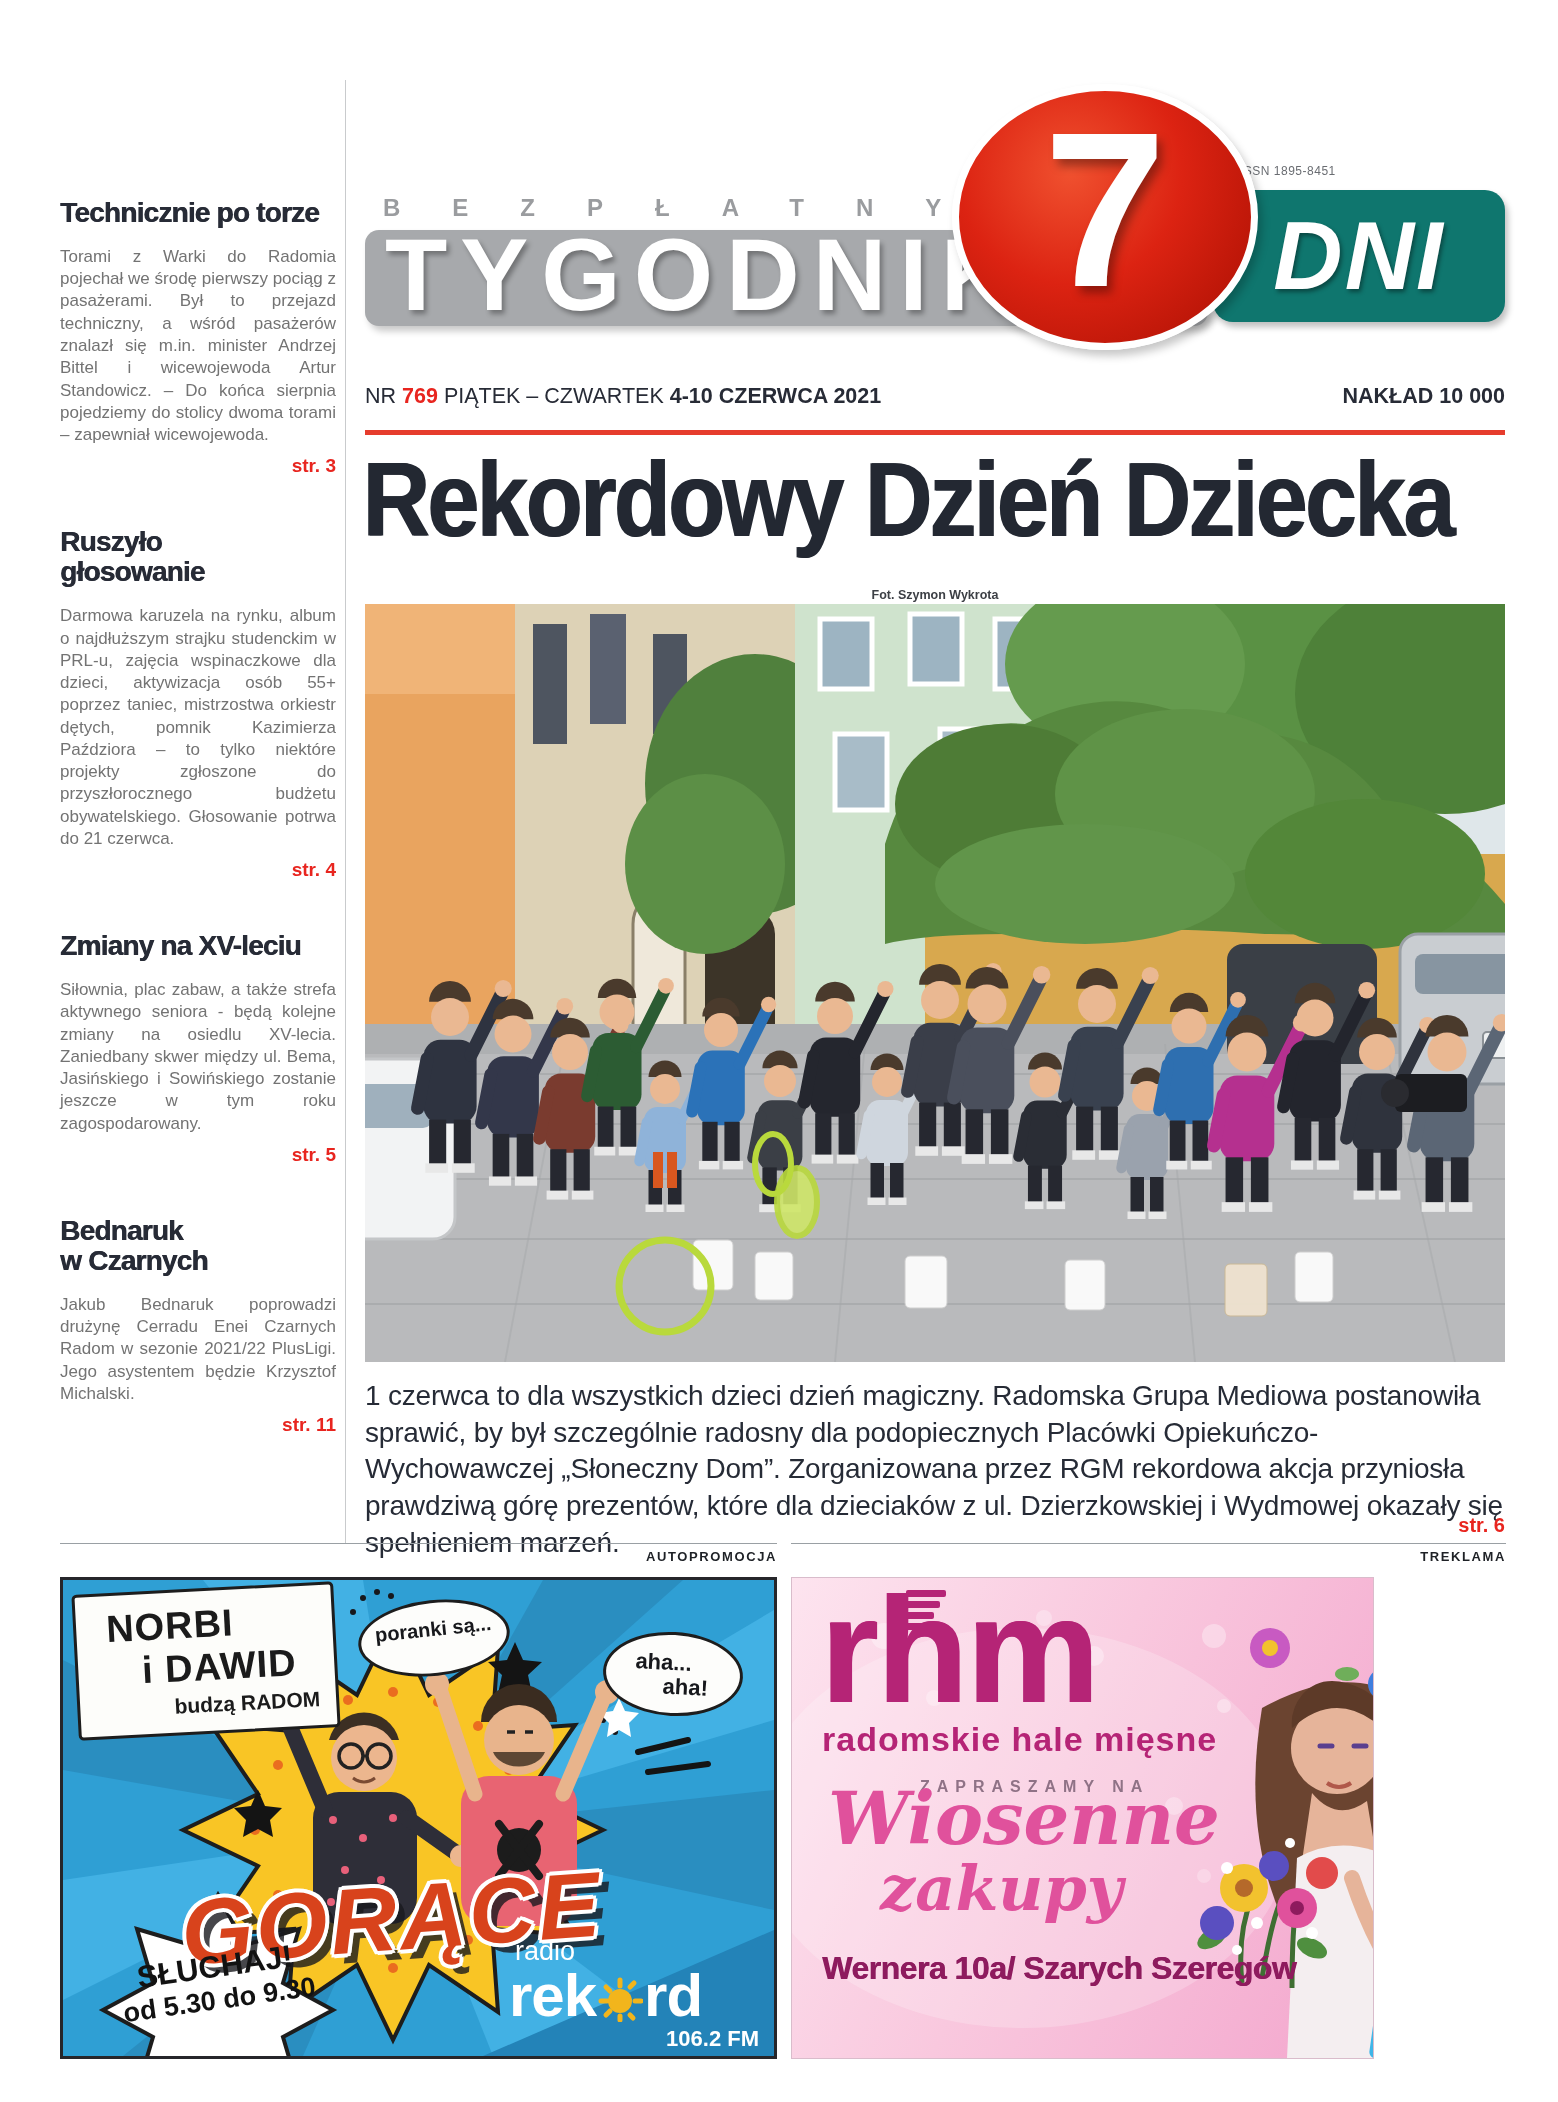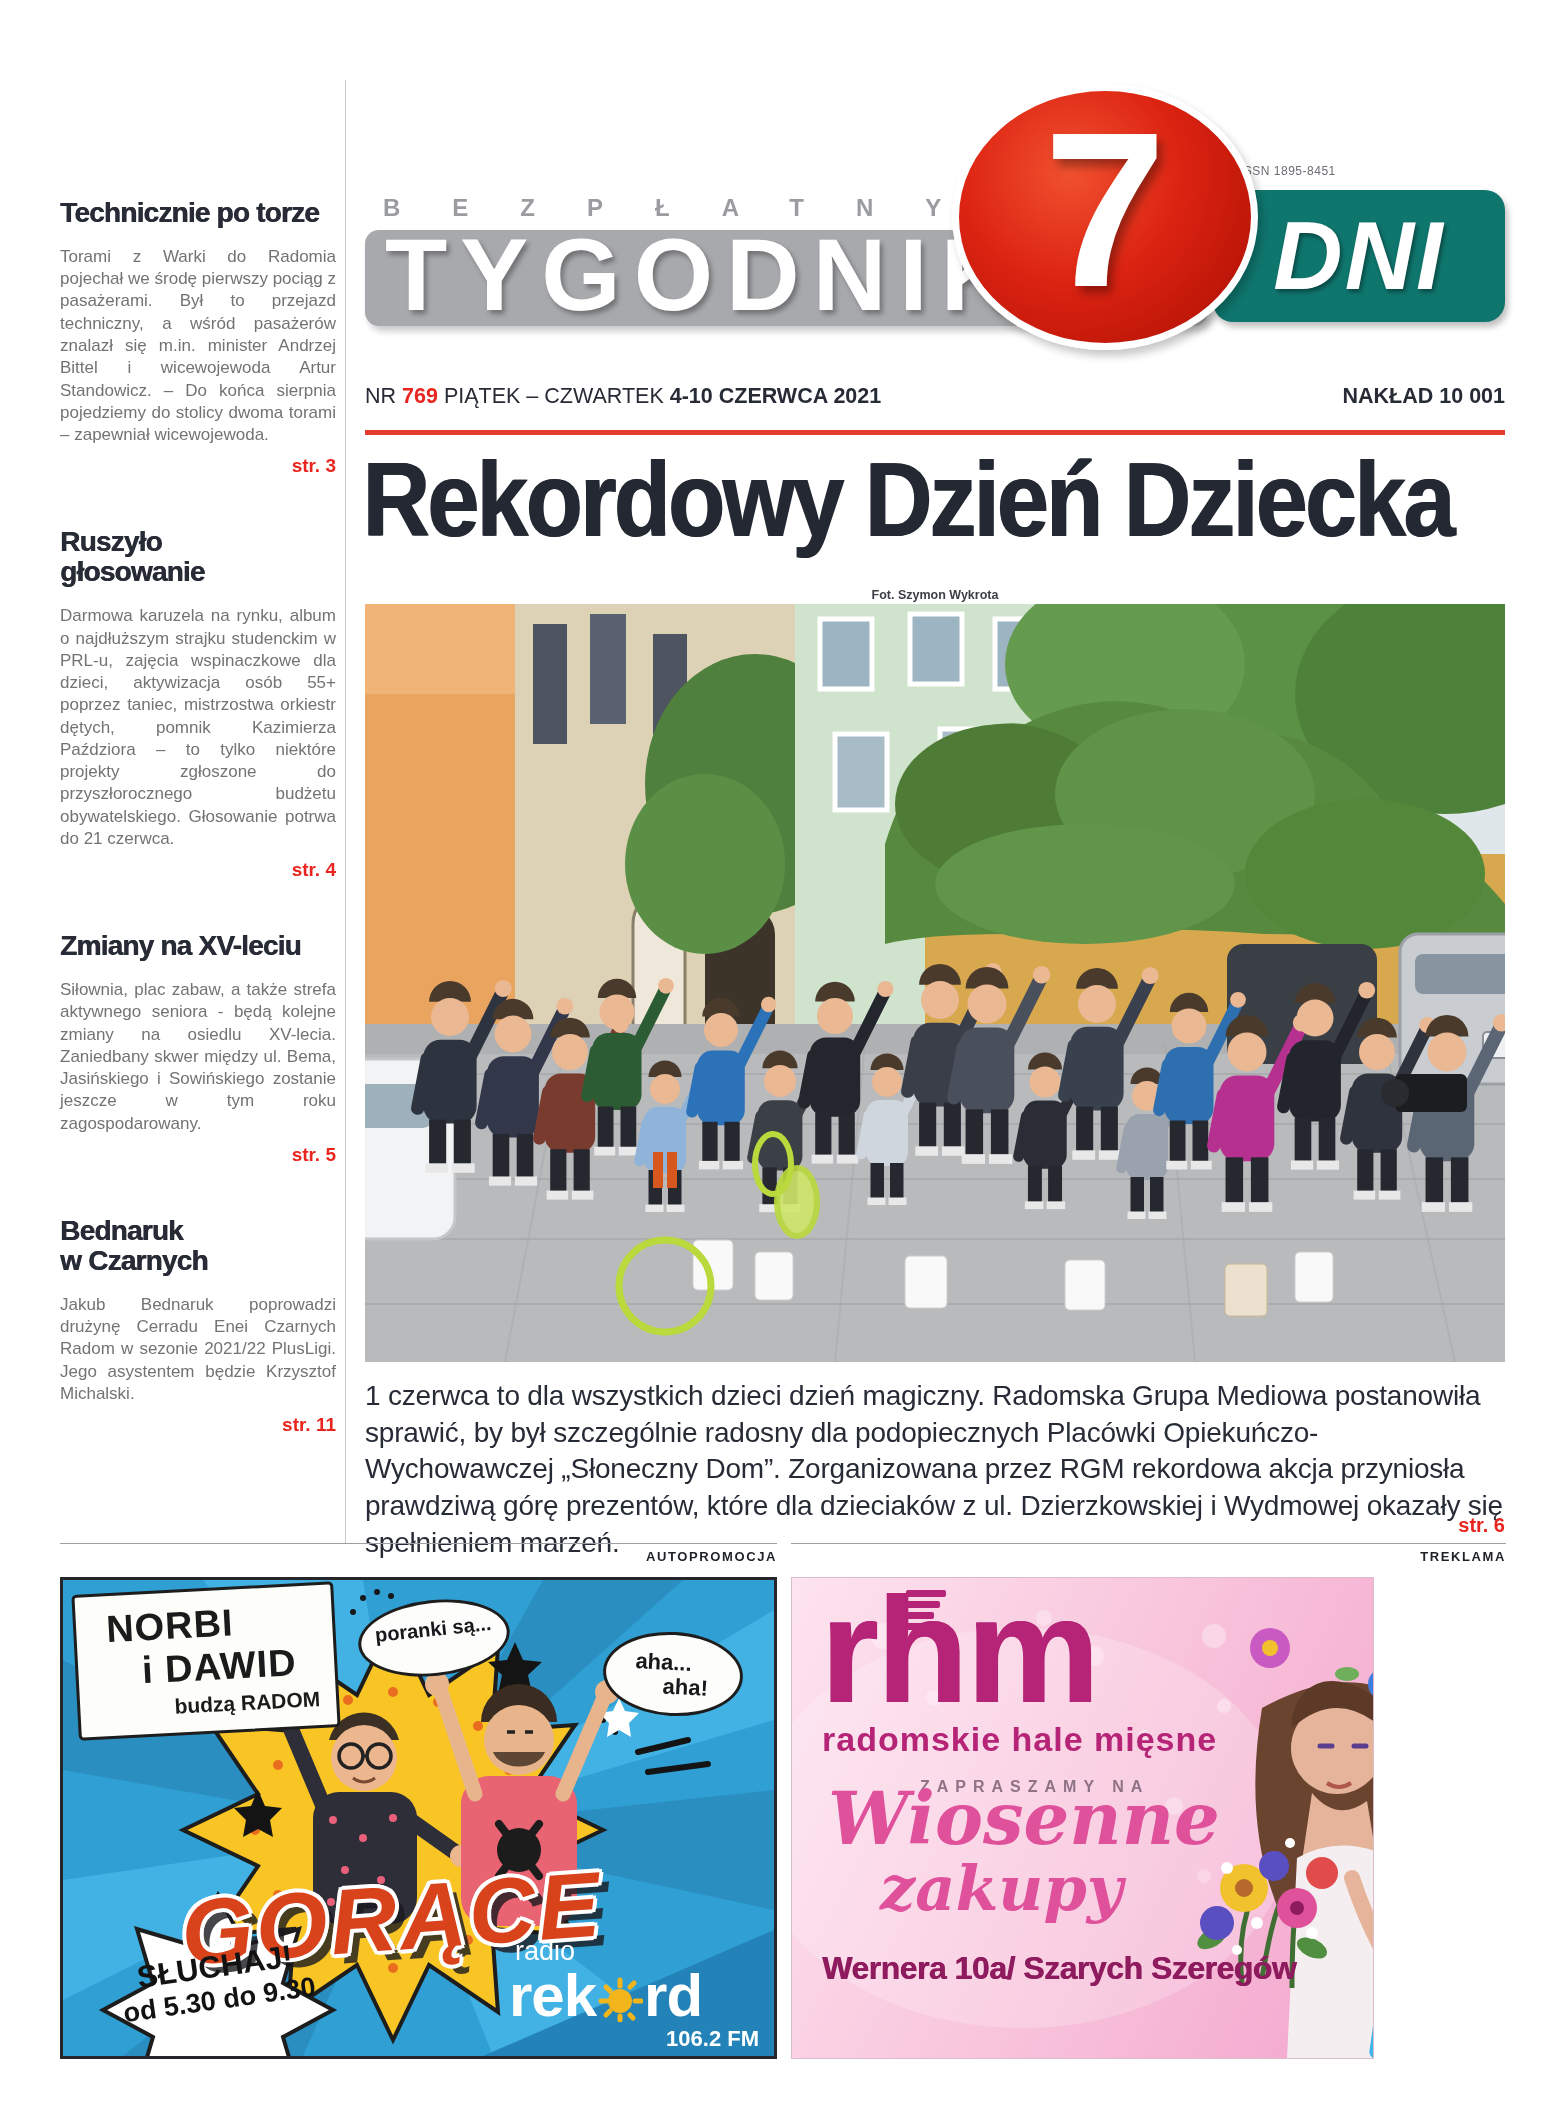--- a/index.html
+++ b/index.html
@@ -150,21 +150,21 @@
     <div class="abs seven-circle">
       <span class="seven">7</span>
     </div>
     <div class="abs issue-line">
       <span class="iss-left">
         <span class="iss-prefix">NR</span>
         <span class="iss-num">769</span>
         <span class="iss-days">PIĄTEK – CZWARTEK</span>
         <span class="iss-date">4-10 CZERWCA 2021</span>
       </span>
-      <span class="circulation">NAKŁAD 10 001</span>
+      <span class="circulation">NAKŁAD 10 000</span>
     </div>
     <div class="abs red-rule"></div>
   </header>
 
   <main>
     <h1 class="abs headline">Rekordowy Dzień Dziecka</h1>
     <div class="abs credit">Fot. Szymon Wykrota</div>
 
     <svg class="abs photo" viewBox="0 0 1140 758">
 

